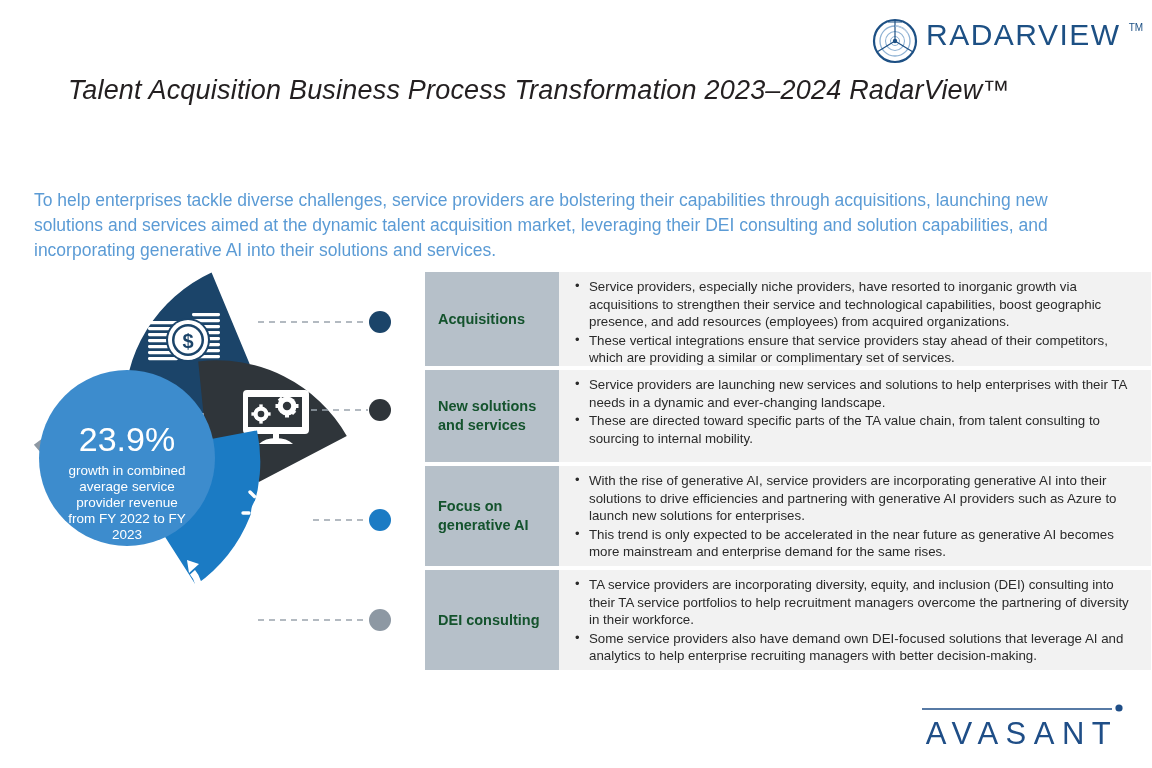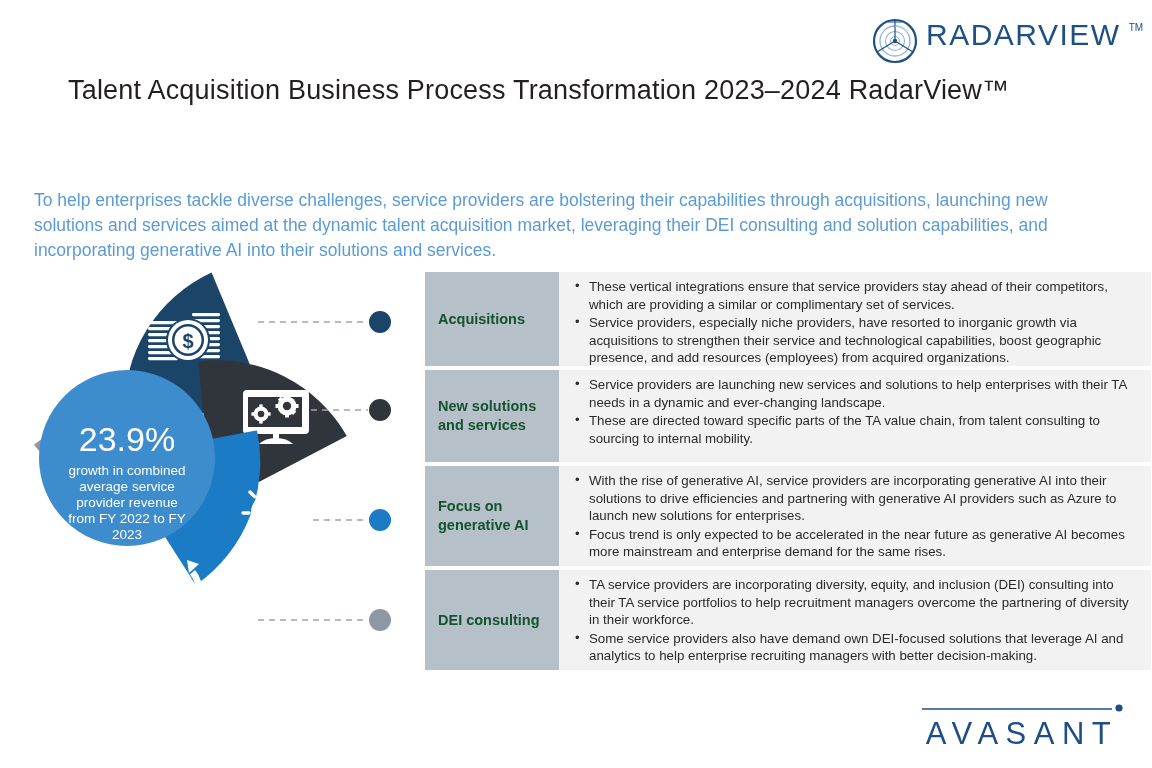--- a/index.html
+++ b/index.html
@@ -21,20 +21,21 @@
     color:#1d5084; font-weight:400;
   }
   #radarview-logo .rv-tm{
     font-size:10px; color:#1d5084; align-self:flex-start; margin-top:4px;
   }
   
   #page-title{
     position:absolute; top:72px; left:68px; width:960px;
     font-size:27px; line-height:36px; font-weight:400; color:#231f20;
     letter-spacing:.2px;
+    font-style:italic;
   }
   
   #intro-text{
     position:absolute; top:188px; left:34px; width:1075px;
     font-size:17.5px; line-height:25px; color:#5b9bd5; font-weight:400;
   }
   
   #infographic{
     position:absolute; top:268px; left:30px; width:1100px; height:405px;
   }
@@ -227,42 +228,42 @@
     <g>
       <line x1="228" y1="352" x2="338" y2="352" stroke="#9aa4ad" stroke-width="1.6" stroke-dasharray="6 5"></line>
       <circle cx="350" cy="352" r="11" fill="#8d98a3"></circle>
     </g>
   </svg>
 
   <div class="row" style="top:4px;height:94px;">
     <div class="row-label">Acquisitions</div>
     <div class="row-bullets">
       <ul>
+        <li>Service providers, especially niche providers, have resorted to inorganic growth via acquisitions to strengthen their service and technological capabilities, boost geographic presence, and add resources (employees) from acquired organizations.</li>
         <li>These vertical integrations ensure that service providers stay ahead of their competitors, which are providing a similar or complimentary set of services.</li>
-        <li>Service providers, especially niche providers, have resorted to inorganic growth via acquisitions to strengthen their service and technological capabilities, boost geographic presence, and add resources (employees) from acquired organizations.</li>
       </ul>
     </div>
   </div>
 
   <div class="row" style="top:102px;height:92px;">
     <div class="row-label">New solutions and services</div>
     <div class="row-bullets">
       <ul>
         <li>Service providers are launching new services and solutions to help enterprises with their TA needs in a dynamic and ever-changing landscape.</li>
         <li>These are directed toward specific parts of the TA value chain, from talent consulting to sourcing to internal mobility.</li>
       </ul>
     </div>
   </div>
 
   <div class="row" style="top:198px;height:100px;">
     <div class="row-label">Focus on generative AI</div>
     <div class="row-bullets">
       <ul>
         <li>With the rise of generative AI, service providers are incorporating generative AI into their solutions to drive efficiencies and partnering with generative AI providers such as Azure to launch new solutions for enterprises.</li>
-        <li>Focus trend is only expected to be accelerated in the near future as generative AI becomes more mainstream and enterprise demand for the same rises.</li>
+        <li>This trend is only expected to be accelerated in the near future as generative AI becomes more mainstream and enterprise demand for the same rises.</li>
       </ul>
     </div>
   </div>
 
   <div class="row" style="top:302px;height:100px;">
     <div class="row-label">DEI consulting</div>
     <div class="row-bullets">
       <ul>
         <li>TA service providers are incorporating diversity, equity, and inclusion (DEI) consulting into their TA service portfolios to help recruitment managers overcome the partnering of diversity in their workforce.</li>
         <li>Some service providers also have demand own DEI-focused solutions that leverage AI and analytics to help enterprise recruiting managers with better decision-making.</li>

